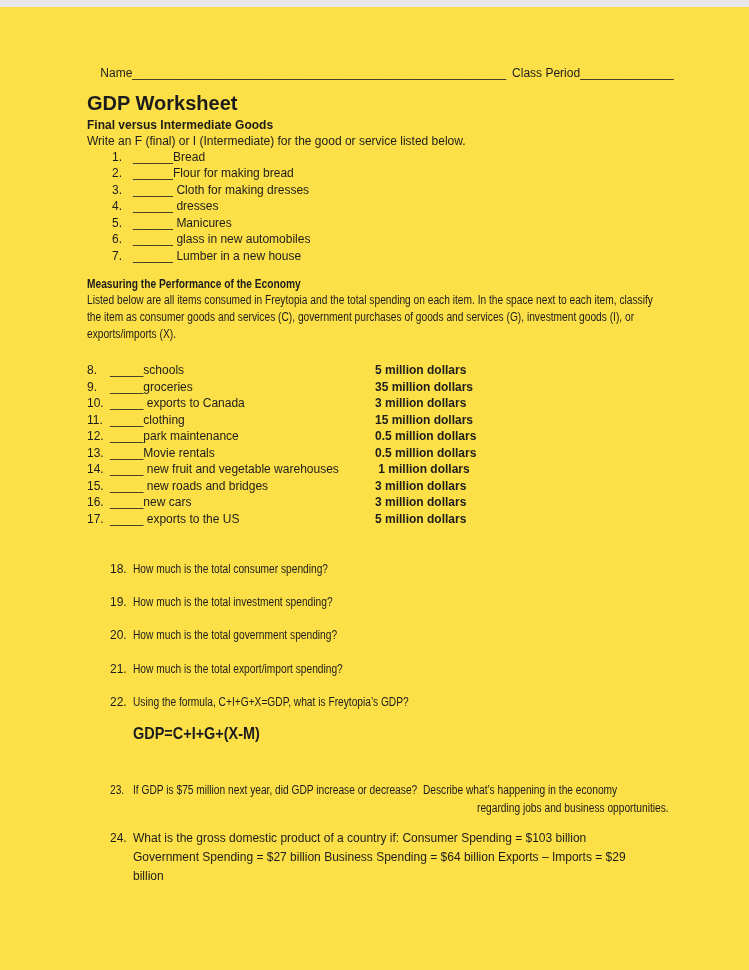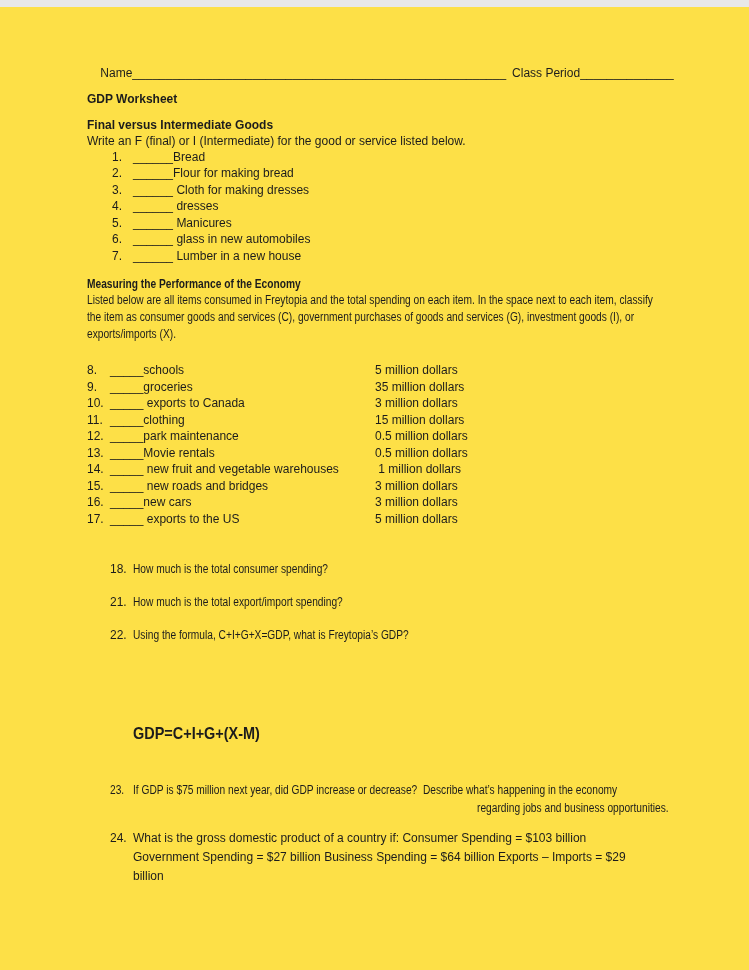--- a/index.html
+++ b/index.html
@@ -12,31 +12,31 @@
     font-size:12px;
     color:#1c1c1c;
     overflow:hidden;
   }
   .abs{position:absolute;left:87px;}
   .b{font-weight:bold;}
   .pre{white-space:pre;}
   
   .cond{display:inline-block;transform:scaleX(0.85);transform-origin:0 0;white-space:pre;}
   .ul{text-decoration:underline;}
-  .title{font-size:12px;font-weight:bold;}
+  .title{font-size:20px;font-weight:bold;}
   .row{display:flex;align-items:baseline;}
   .s1list .row{height:16.45px;}
   .s1list .num{flex:0 0 21px;white-space:pre;}
   .s1list{padding-left:25px;}
   .tbl{width:575px;}
   .tbl .hdr{height:18px;}
   .tbl .row{height:16.55px;}
   .tbl .num{flex:0 0 23px;white-space:pre;}
   .tbl .item{flex:0 0 265px;white-space:pre;overflow:visible;}
-  .tbl .val{white-space:pre;}
+  .tbl .val{white-space:pre;font-weight:bold;}
   .tbl .hdr .item-h{display:inline-block;width:288px;}
   .qlist{padding-left:23px;}
   .qlist .qrow{height:16.6px;margin-bottom:16.6px;display:flex;align-items:baseline;}
   .qlist .num{flex:0 0 23px;white-space:pre;}
   .qblock{display:flex;align-items:flex-start;padding-left:23px;}
   .qblock .num{flex:0 0 23px;white-space:pre;}
   .q23 .line{height:18px;text-align:right;}
   .q24 .line{height:19px;white-space:pre;}
   .formula{font-size:17px;font-weight:bold;}
   .hdrline{white-space:pre;}
@@ -148,20 +148,28 @@
         <span class="val">5 million dollars</span>
       </div>
   </div>
 
   <div class="abs qlist" style="top:555px;">
     <div class="qrow">
         <span class="num">18.</span>
         <span class="cond">How much is the total consumer spending?</span>
       </div>
     <div class="qrow">
+        <span class="num">19.</span>
+        <span class="cond">How much is the total investment spending?</span>
+      </div>
+    <div class="qrow">
+        <span class="num">20.</span>
+        <span class="cond">How much is the total government spending?</span>
+      </div>
+    <div class="qrow">
         <span class="num">21.</span>
         <span class="cond">How much is the total export/import spending?</span>
       </div>
     <div class="qrow">
         <span class="num">22.</span>
         <span class="cond">Using the formula, C+I+G+X=GDP, what is Freytopia’s GDP?</span>
       </div>
   </div>
 
   <div class="abs" style="top:717px;left:133px;">

